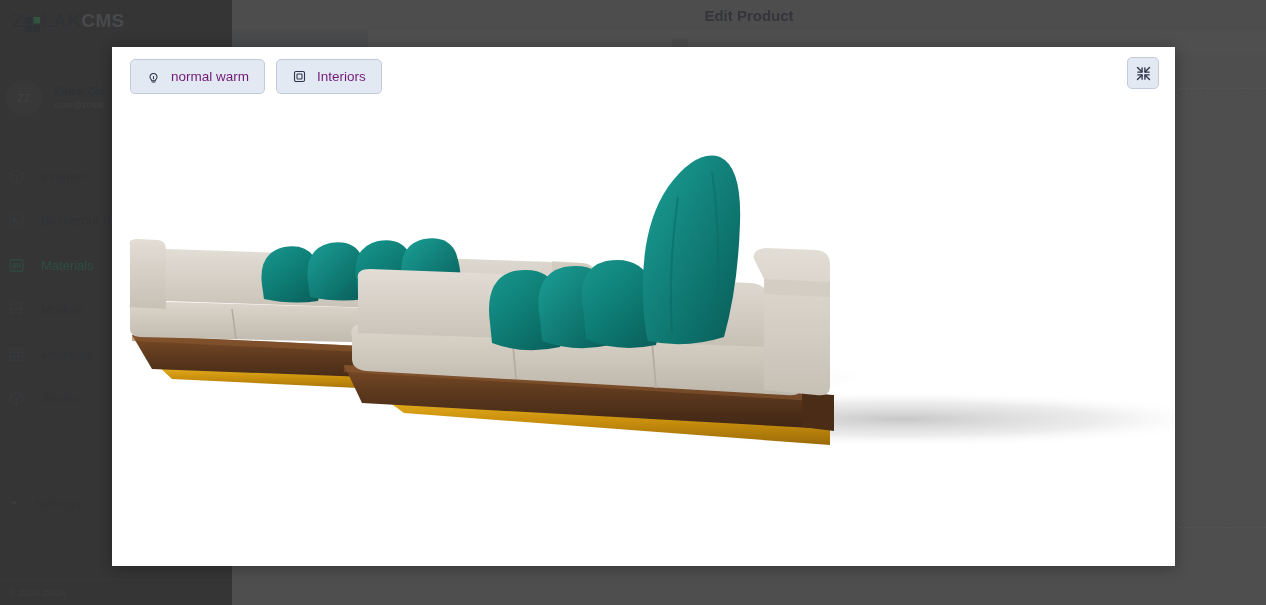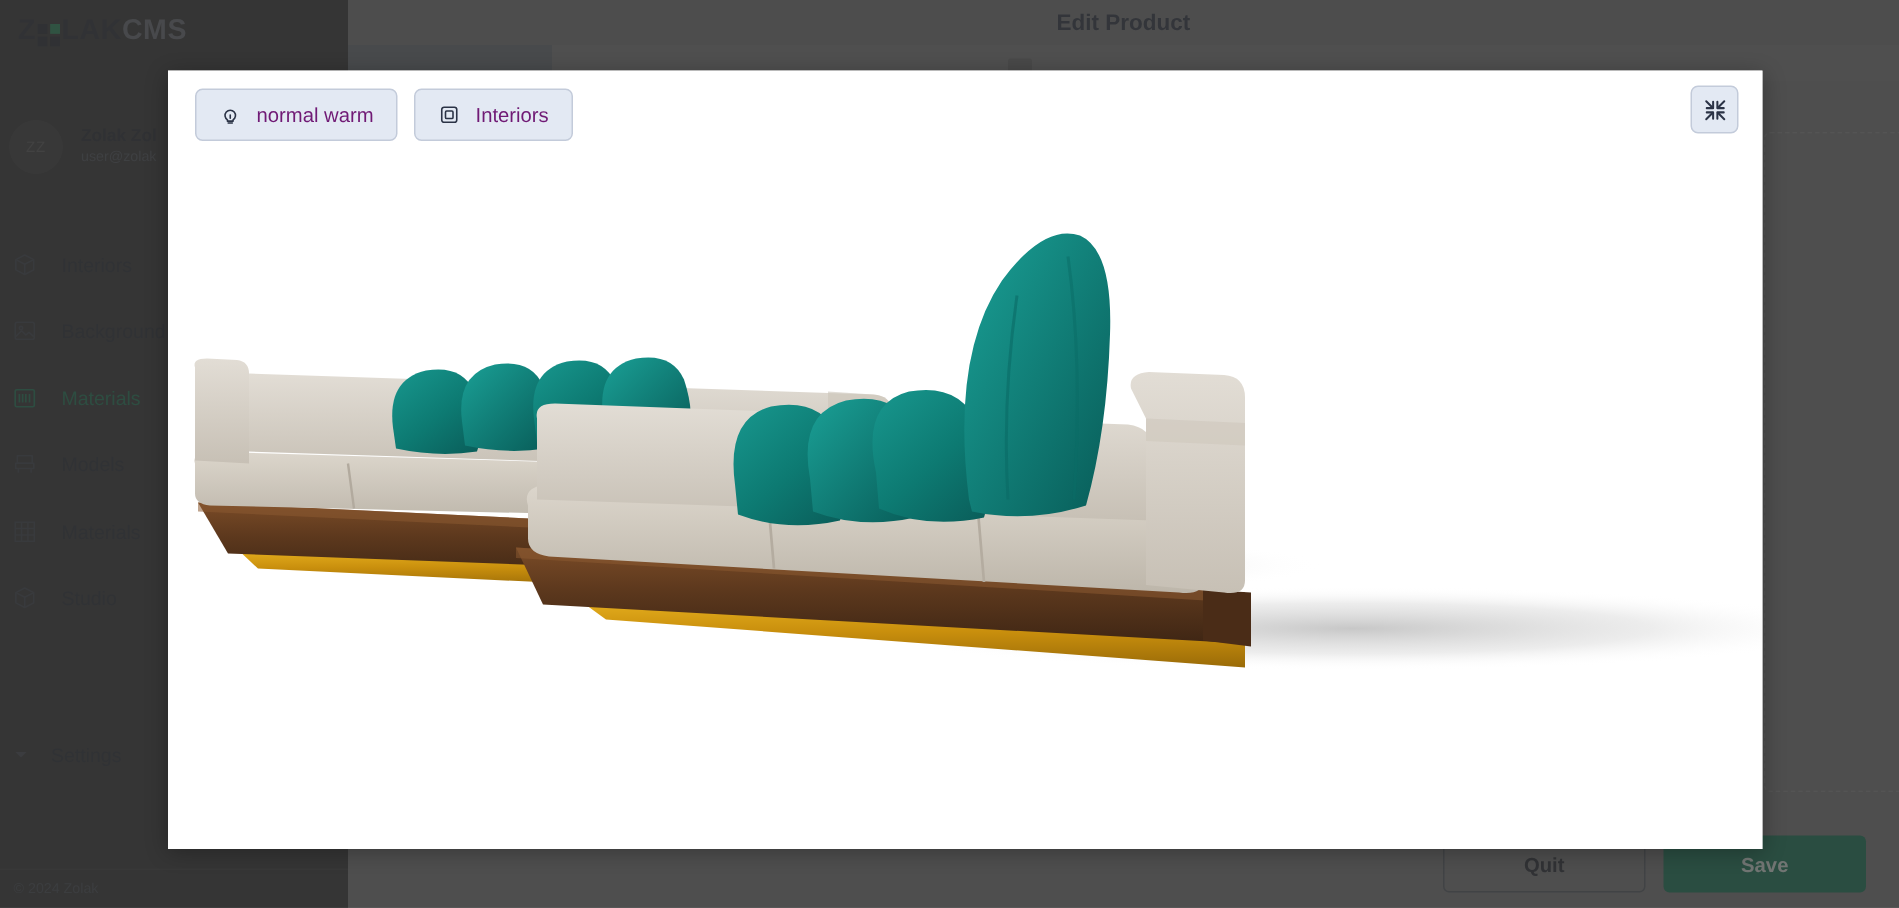--- a/index.html
+++ b/index.html
@@ -415,24 +415,20 @@
       <div class="content-title">Edit Product</div>
 
       <div class="content-body">
         <div class="tab-strip">
           <div class="tab-active"></div>
           <div class="tab-rest"></div>
         </div>
         <div class="upload-chip"></div>
         <div class="dropzone"></div>
 
-        <div class="action-bar">
-          <button class="btn-quit">Quit</button>
-          <button class="btn-save">Save</button>
-        </div>
       </div>
     </section>
   </div>
 
   <div id="scrim"></div>
 
   <div id="viewer">
 
     <div class="viewer-toolbar">
       <button class="chip">

